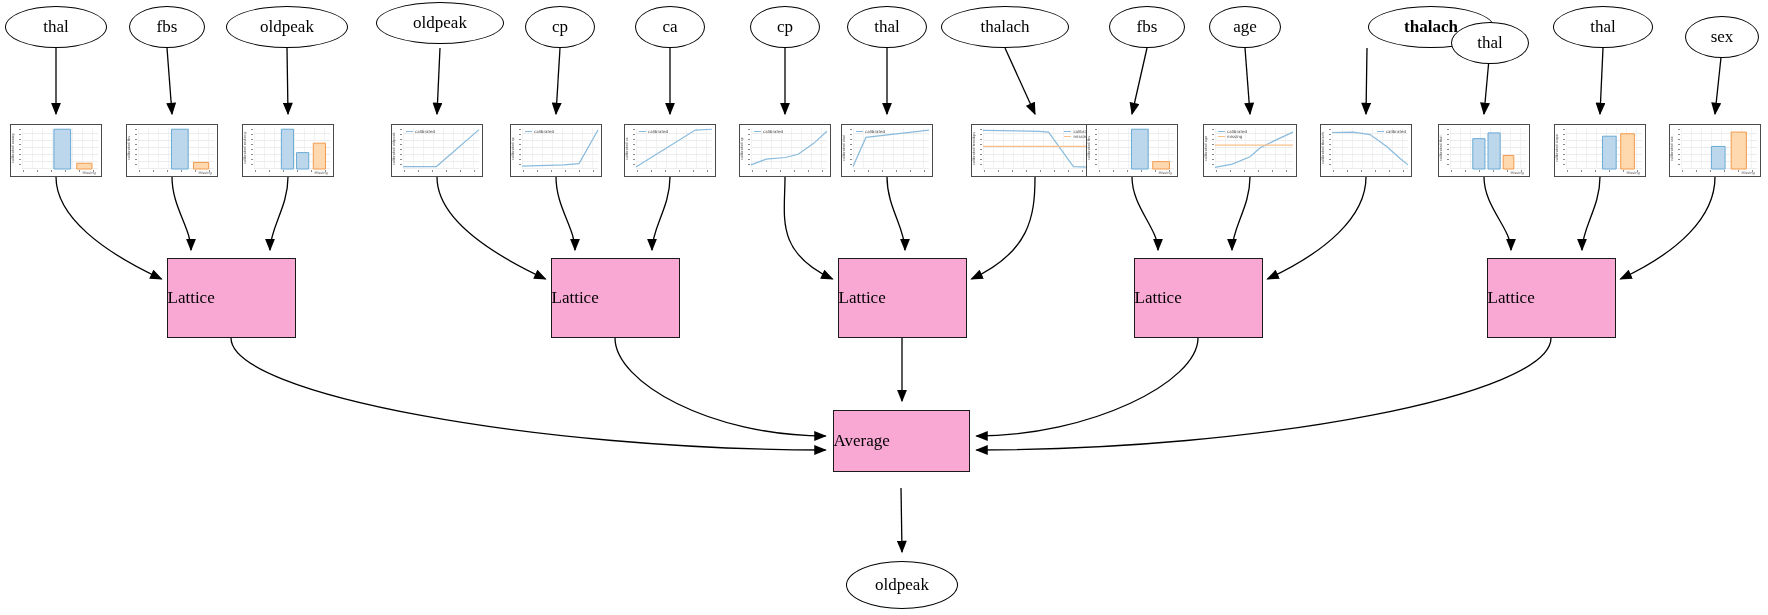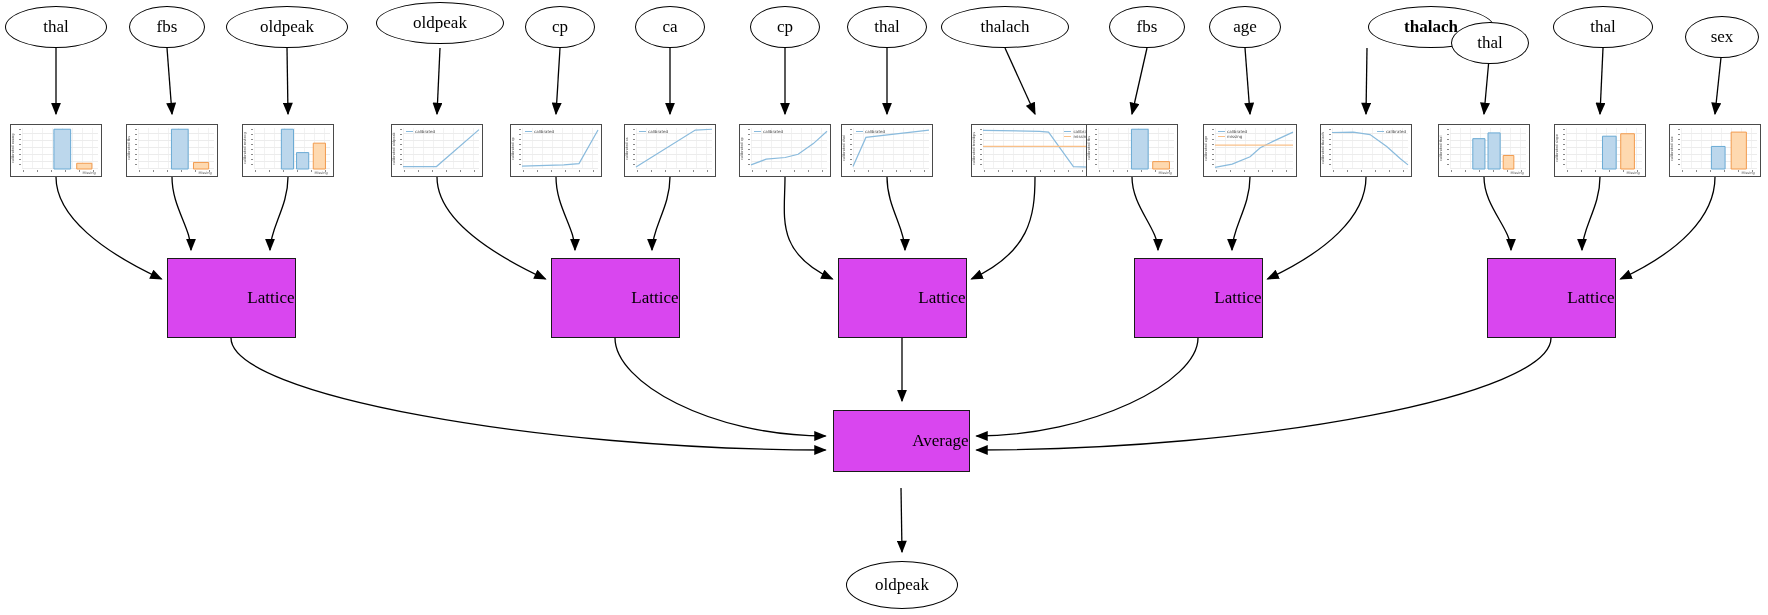--- a/index.html
+++ b/index.html
@@ -2,22 +2,22 @@
 <html><head>
 <meta charset="utf-8">
 <style>
   html,body{margin:0;padding:0;background:#ffffff;}
   #canvas{position:relative;width:1768px;height:615px;background:#ffffff;overflow:hidden;
           font-family:"Liberation Serif","DejaVu Serif",serif;}
   #edges-svg{position:absolute;left:0;top:0;width:1768px;height:615px;}
   .node-ellipse{position:absolute;display:flex;align-items:center;justify-content:center;
     border:1px solid #000;border-radius:50%;background:#fff;box-sizing:border-box;
     font-size:17px;color:#000;}
-  .node-box{position:absolute;display:flex;align-items:center;justify-content:flex-end;
-    border:1px solid #1a1a1a;background:#d946ef;box-sizing:border-box;font-size:17px;color:#000;}
+  .node-box{position:absolute;display:flex;align-items:center;justify-content:flex-start;
+    border:1px solid #1a1a1a;background:#f9a8d4;box-sizing:border-box;font-size:17px;color:#000;}
   .chart{position:absolute;background:#fff;border:1px solid #4a4a4a;box-sizing:border-box;}
   .chart .plot{position:absolute;left:11px;top:3px;right:3px;bottom:7px;background:
       repeating-linear-gradient(to top, #ececec 0 1px, transparent 1px 7px),
       repeating-linear-gradient(to right, #f2f2f2 0 1px, transparent 1px 10px);}
   .chart .plot svg{position:absolute;left:0;top:0;width:100%;height:100%;overflow:visible;}
   .chart .ylab{position:absolute;left:0px;top:2px;bottom:6px;width:4px;
     font-family:"DejaVu Sans",sans-serif;font-size:3.5px;color:#555;
     writing-mode:vertical-rl;transform:rotate(180deg);text-align:center;line-height:4px;overflow:hidden;}
   .chart .yticks{position:absolute;left:8px;top:4px;bottom:8px;width:2px;
     background:repeating-linear-gradient(to bottom,#8a8a8a 0 1px,transparent 1px 5px);}

